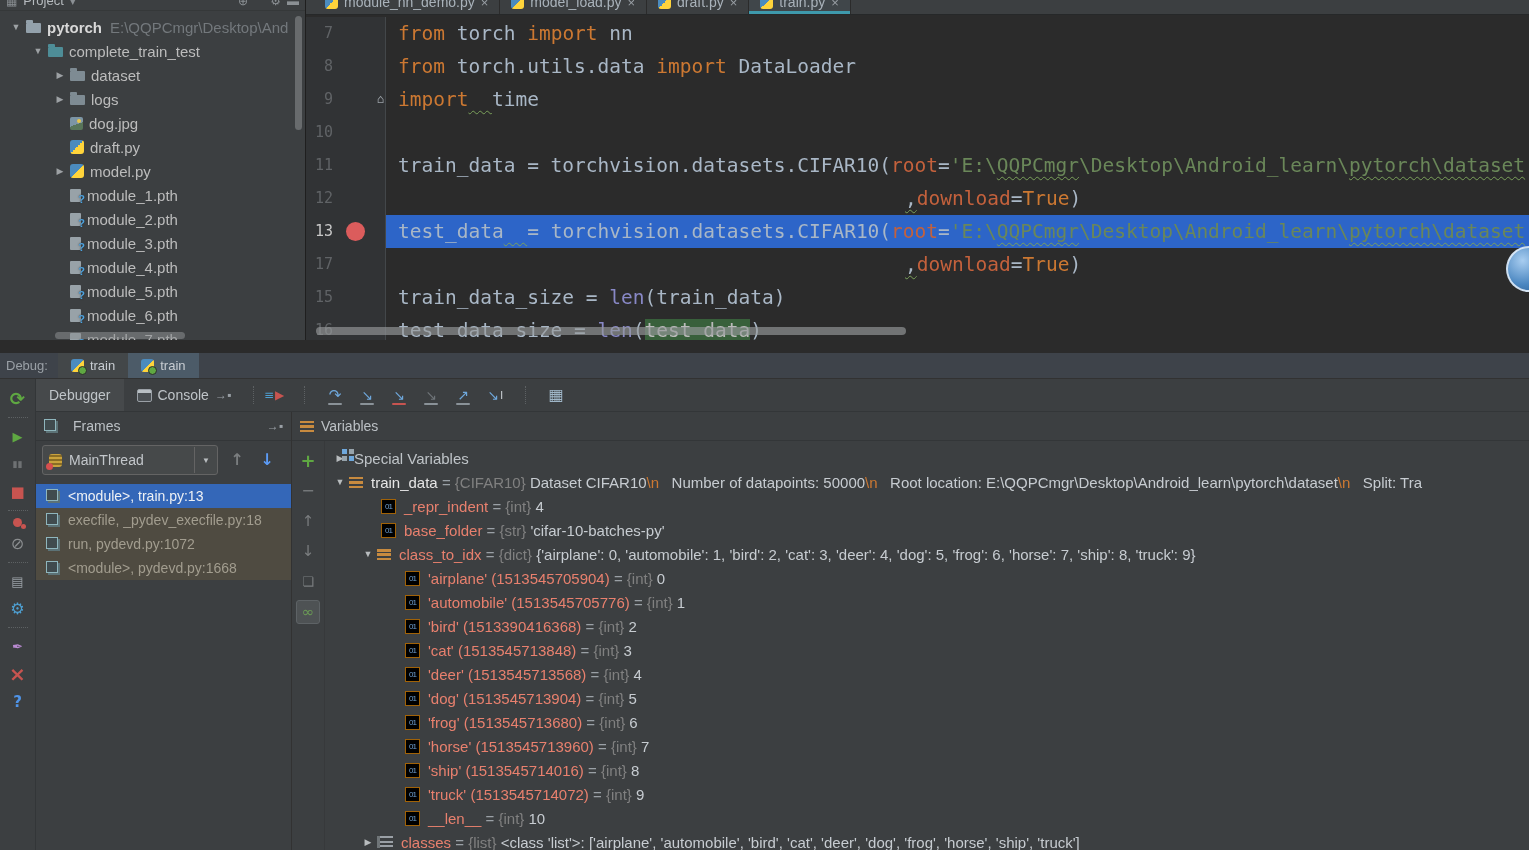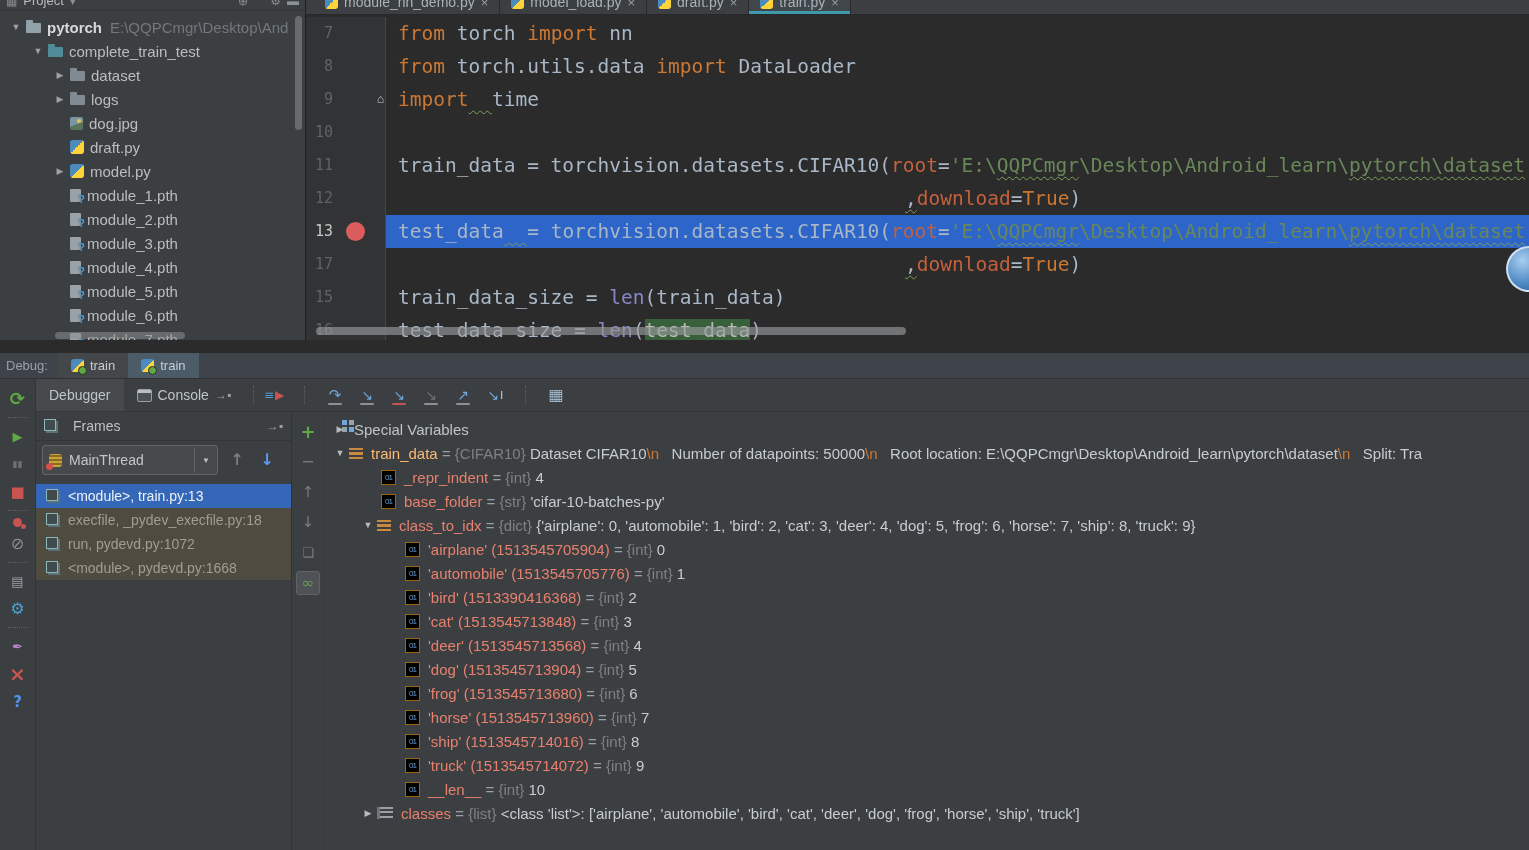--- a/index.html
+++ b/index.html
@@ -89,21 +89,21 @@
   .frow.flib{background:#4f4b41;color:#a29d8f;}
   .frameic{width:10px;height:10px;border:1px solid #8fb6bd;background:#404b4e;box-shadow:2px 2px 0 0 #5c7276;margin:0 10px 3px 0;flex:none;}
   #vars-pane{flex:1;display:flex;flex-direction:column;min-width:0;}
   #vars-body{flex:1;display:flex;min-height:0;}
   #watch-toolbar{width:32px;flex:none;border-right:1px solid #37393b;display:flex;flex-direction:column;align-items:center;padding-top:9px;gap:8px;}
   #vars-tree{flex:1;padding-top:5px;overflow:hidden;}
   .vr{height:24px;display:flex;align-items:center;font-size:15px;white-space:pre;overflow:hidden;}
   .vr.l0{padding-left:6px;} .vr.l1{padding-left:56px;} .vr.l1a{padding-left:34px;} .vr.l2{padding-left:80px;}
   .varrow{width:18px;text-align:center;font-size:9px;color:#b8bcbe;flex:none;}
   .vic{margin-right:8px;flex:none;}
-  .vblue{color:#fdba74;} .vname{color:#e8806e;} .veq{color:#9aa0a6;} .vtype{color:#808080;} .vval{color:#c7ccd1;} .vnl{color:#cc7832;} .vlabel{color:#bfc4c8;}
+  .vblue{color:#e5e5e5;} .vname{color:#e8806e;} .veq{color:#9aa0a6;} .vtype{color:#808080;} .vval{color:#c7ccd1;} .vnl{color:#cc7832;} .vlabel{color:#bfc4c8;}
   
   .icn{display:inline-flex;align-items:center;justify-content:center;width:22px;height:22px;font-family:"DejaVu Sans",sans-serif;flex:none;line-height:1;}
   .objic{width:14px;height:11px;background:repeating-linear-gradient(180deg,#c78a3f 0 2.5px,rgba(0,0,0,0) 2.5px 4.3px);}
   .gridic{width:5px;height:5px;background:#6fa8dc;box-shadow:7px 0 0 #97a3ab,0 7px 0 #97a3ab,7px 7px 0 #6fa8dc;margin:-7px 7px 7px -7px;}
   .primic{width:13px;height:13px;border:1px solid #a16207;background:#000000;color:#6f9fd0;font-size:8px;letter-spacing:-1px;display:inline-flex;align-items:center;justify-content:center;}
   .listic{width:13px;height:12px;background:repeating-linear-gradient(180deg,#9aa0a6 0 2px,rgba(0,0,0,0) 2px 4.5px);border-left:3px solid #6f7578;}
   .consoleic{width:13px;height:11px;border:1px solid #9aa0a6;border-radius:2px;background:linear-gradient(180deg,#b9c0c5 3px,#4b5054 3px);}
   .bp2ic{width:9px;height:9px;border-radius:50%;background:#c75450;box-shadow:6px 4px 0 -2px #c75450;margin:-4px 6px 4px -6px;}
   .stp{position:relative;}
   .stp::after{content:"";position:absolute;left:4px;right:4px;bottom:1px;height:2px;background:#8a9298;border-radius:1px;}
@@ -395,20 +395,24 @@
                 <span class="frameic"></span>
                 <span>run, pydevd.py:1072</span>
               </div>
               <div class="frow flib">
                 <span class="frameic"></span>
                 <span>&lt;module&gt;, pydevd.py:1668</span>
               </div>
             </div>
         </div>
         <div id="vars-pane">
+          <div class="phead">
+            <span class="objic"></span>
+            <span>Variables</span>
+          </div>
           <div id="vars-body">
             <div id="watch-toolbar">
                 <span class="icn" style="color: rgb(95, 168, 66); font-size: 18px; font-weight: bold;">+</span>
                 <span class="icn" style="color: rgb(122, 125, 127); font-size: 16px;">−</span>
                 <span class="icn" style="color: rgb(122, 125, 127); font-size: 15px;">↑</span>
                 <span class="icn" style="color: rgb(122, 125, 127); font-size: 15px;">↓</span>
                 <span class="icn" style="color: rgb(122, 125, 127); font-size: 13px;">❏</span>
                 <span class="icn selbox" style="color: rgb(106, 153, 85); font-size: 15px;">∞</span>
               </div>
             <div id="vars-tree">

